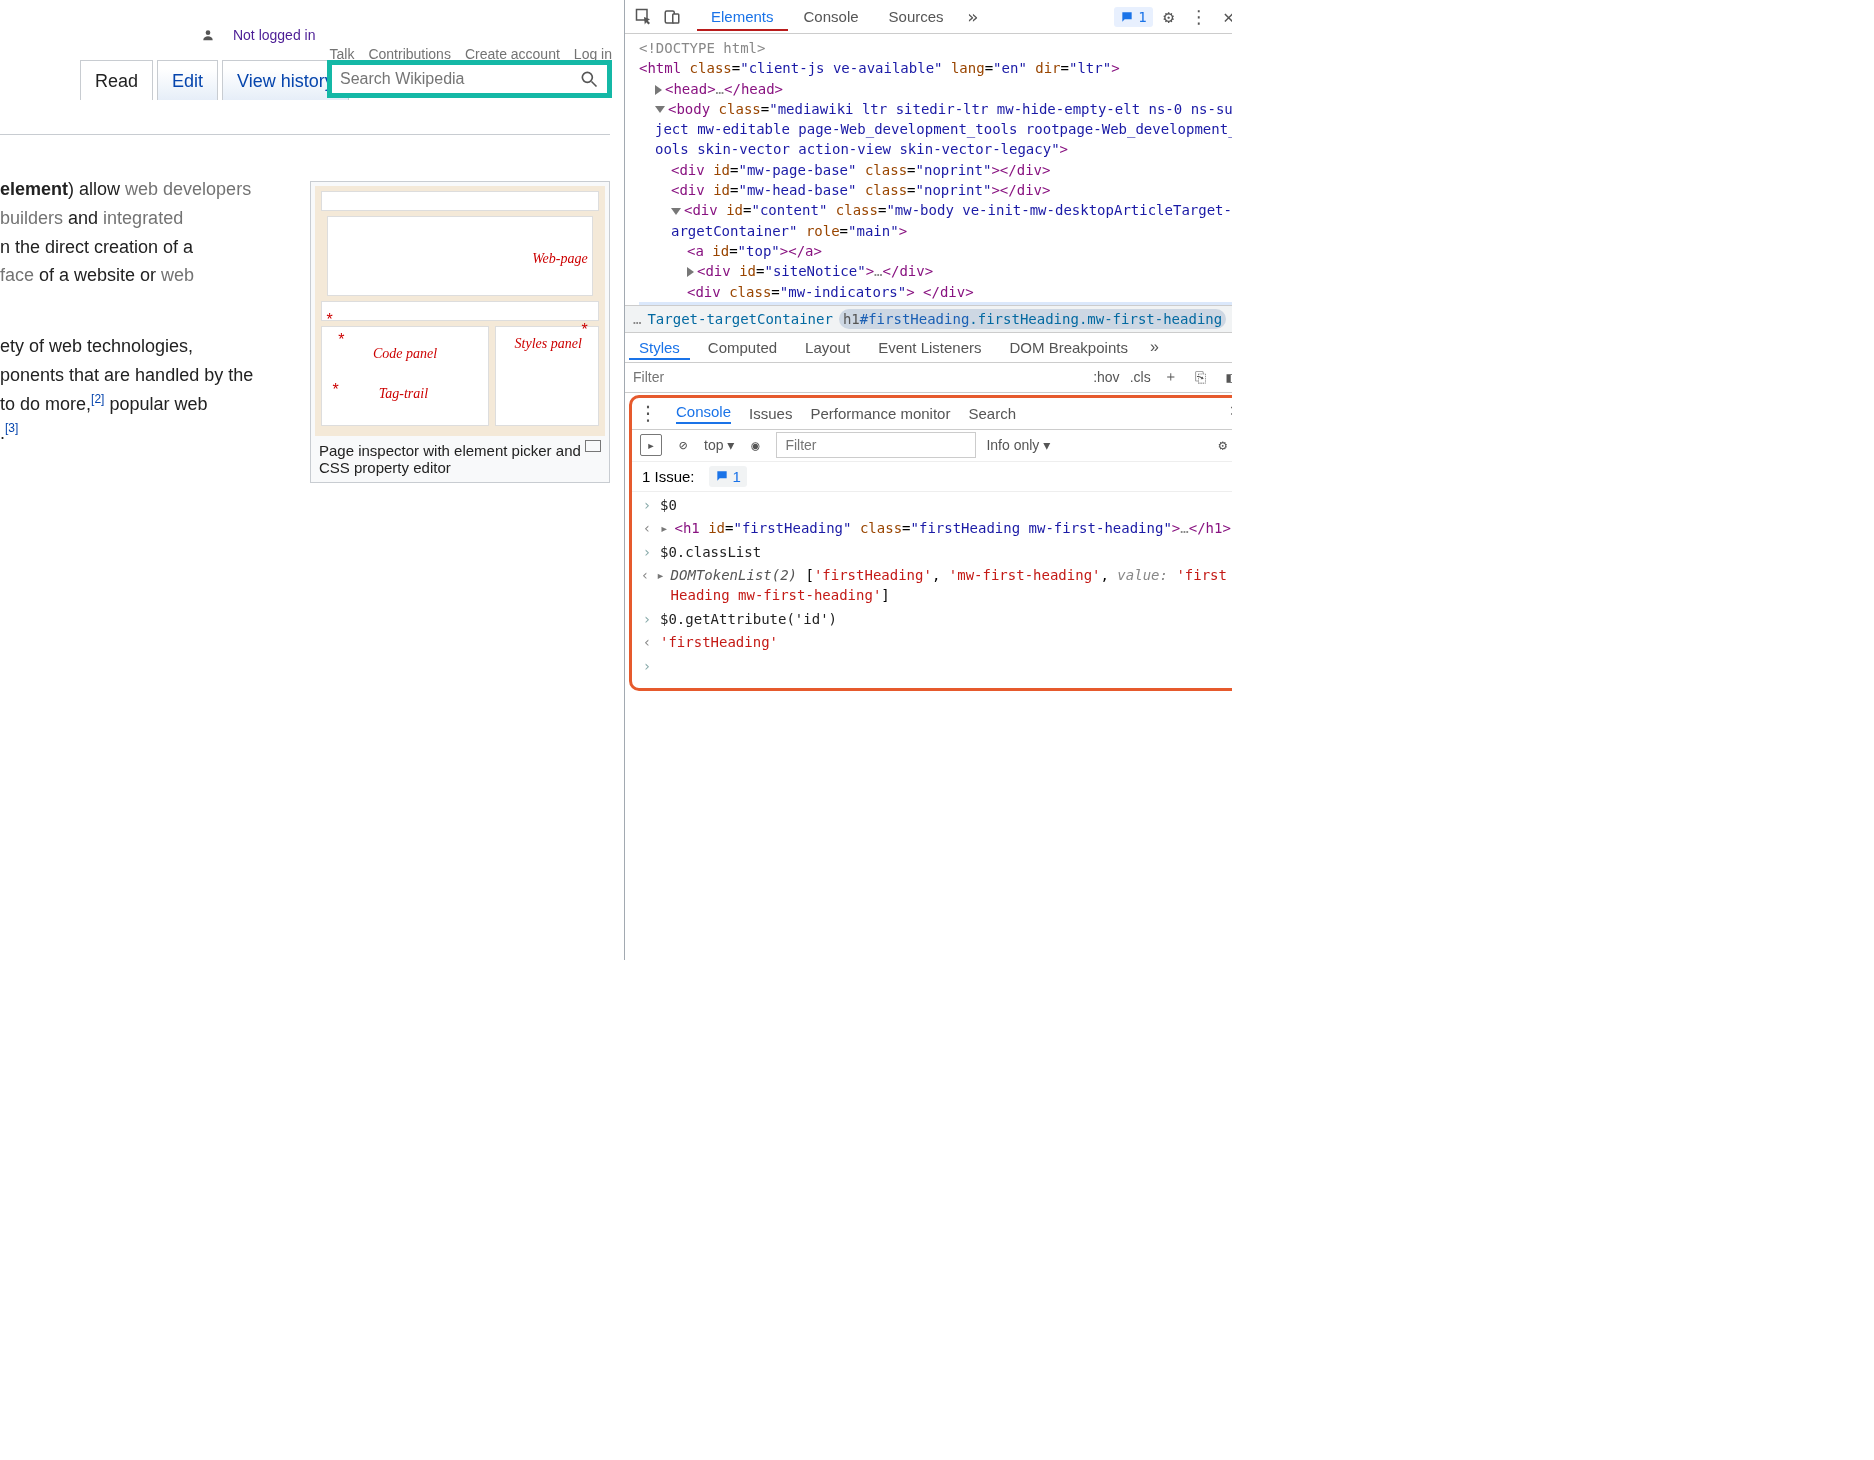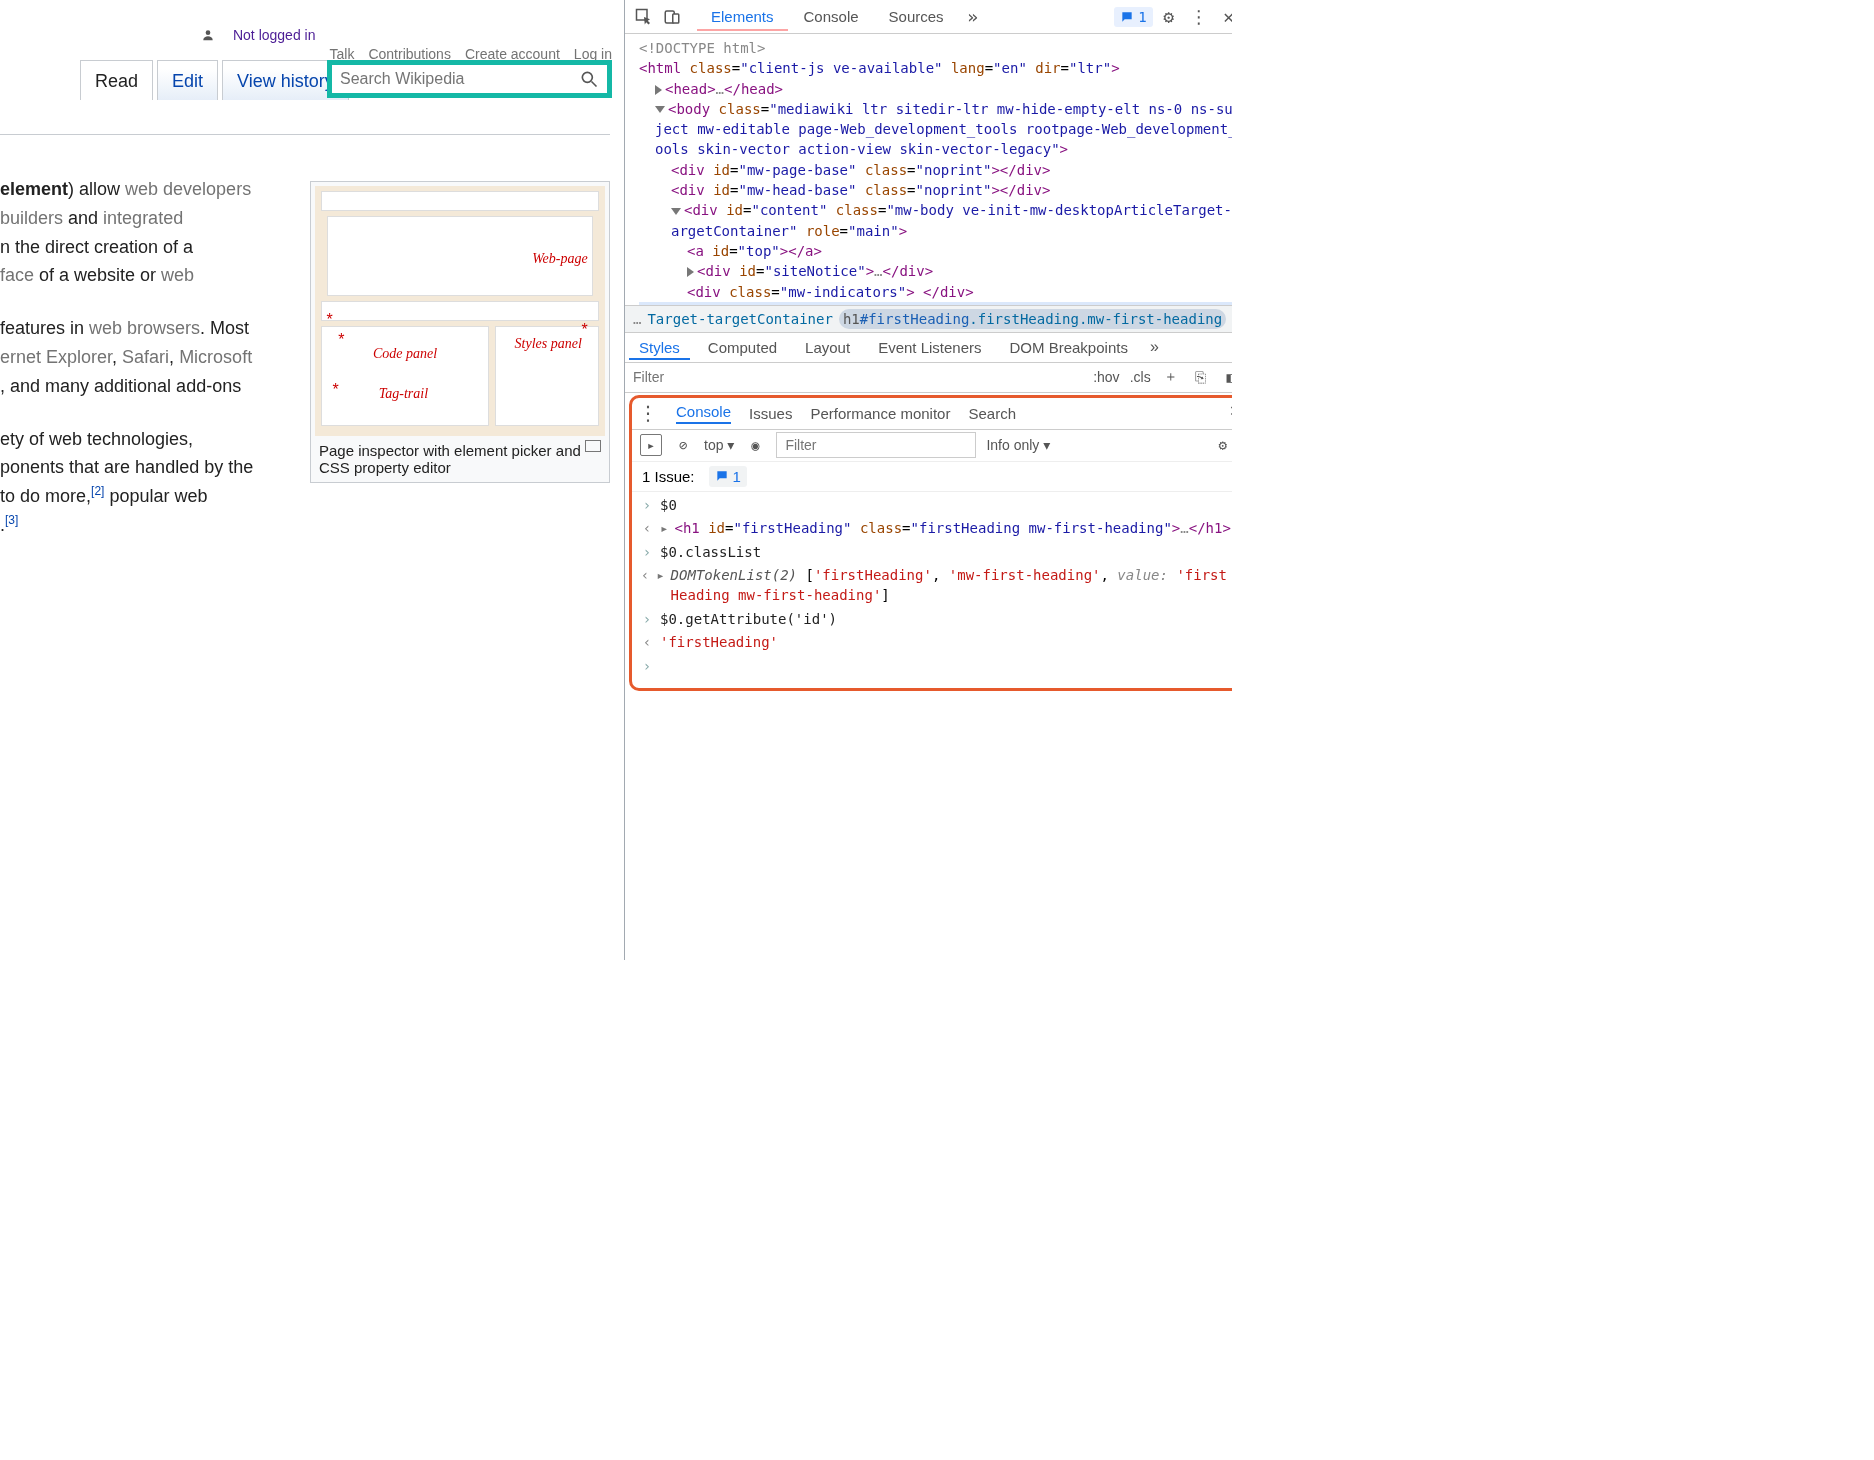--- a/index.html
+++ b/index.html
@@ -43,21 +43,21 @@
   .thumb-img .star { position:absolute; color:#c00; font-size:16px;}
   .thumb-img .doctext { position:absolute; top:12%; left:4%; right:4%; height:32%; background:#fff; border:1px solid #ddd; padding:2px;}
   .thumb-caption { font-size:15px; padding:6px 4px 2px; color:#222; position:relative;}
   .thumb-caption .expand { position:absolute; top:4px; right:4px; width:16px;height:12px;border:1px solid #777;}
 
   
   .devtools { flex:1; height:100%; display:flex; flex-direction:column; font-family: Menlo, Consolas, monospace; font-size:14px; background:#fff; position:relative;}
   .dt-tabbar { height:34px; border-bottom:1px solid #ccc; display:flex; align-items:center; padding:0 6px; gap:2px; flex:none;}
   .dt-tabbar .iconbtn { width:26px;height:26px; display:flex;align-items:center;justify-content:center; cursor:pointer; fill:#555; }
   .dt-tabbar .tab { padding:6px 14px; color:#555; cursor:pointer; font-family:Arial; font-size:15px;}
-  .dt-tabbar .tab.active { color:#1a73e8; border-bottom:2px solid #fca5a5; padding-bottom:4px;}
+  .dt-tabbar .tab.active { color:#1a73e8; border-bottom:2px solid #b91c1c; padding-bottom:4px;}
   .dt-tabbar .spacer{flex:1;}
   .dt-tabbar .pill { display:flex;align-items:center; gap:4px; background:#e8f0fe; color:#1a73e8; border-radius:3px; padding:2px 6px; font-size:14px; cursor:pointer;}
   .dt-tabbar .gear,.dt-tabbar .more,.dt-tabbar .close{ width:28px;text-align:center; color:#555; cursor:pointer; font-size:18px;}
 
   .dom-tree { flex:1; overflow:hidden; padding:4px 2px 4px 14px; line-height:1.45; position:relative;}
   .dom-tree .row { white-space:pre-wrap; word-break:break-all; }
   .ind1{padding-left:16px;} .ind2{padding-left:32px;} .ind3{padding-left:48px;}
   .tag { color:#881280;} .attr{color:#994500;} .val{color:#1a1aa6;} .punct{color:#881280;} .grey{color:#888;}
   .tri { display:inline-block; width:0;height:0; border-style:solid; border-width:5px 0 5px 7px; border-color:transparent transparent transparent #777; margin-right:3px; vertical-align:middle;}
   .tri.open { border-width:7px 5px 0 5px; border-color:#777 transparent transparent transparent;}
@@ -174,25 +174,20 @@
         </div>
       </div>
 
       <p>
         <b>element</b><span>) allow </span><a href="#">web developers</a><br>
         <a href="#">builders</a><span> and </span><a href="#">integrated</a><br>
         <span>n the direct creation of a</span><br>
         <a href="#">face</a><span> of a website or </span><a href="#">web</a>
       </p>
       <br>
-      <p>
-        <span> features in </span><a href="#">web browsers</a><span>. Most</span><br>
-        <a href="#">ernet Explorer</a><span>, </span><a href="#">Safari</a><span>, </span><a href="#">Microsoft</a><br>
-        <span>, and many additional add-ons</span>
-      </p>
       <br>
       <p>
         <span>ety of web technologies,</span><br>
         <span>ponents that are handled by the</span><br>
         <span> to do more,</span><sup>[2]</sup><span> popular web</span><br>
         <span>.</span><sup>[3]</sup>
       </p>
     </div>
   </div>
 

